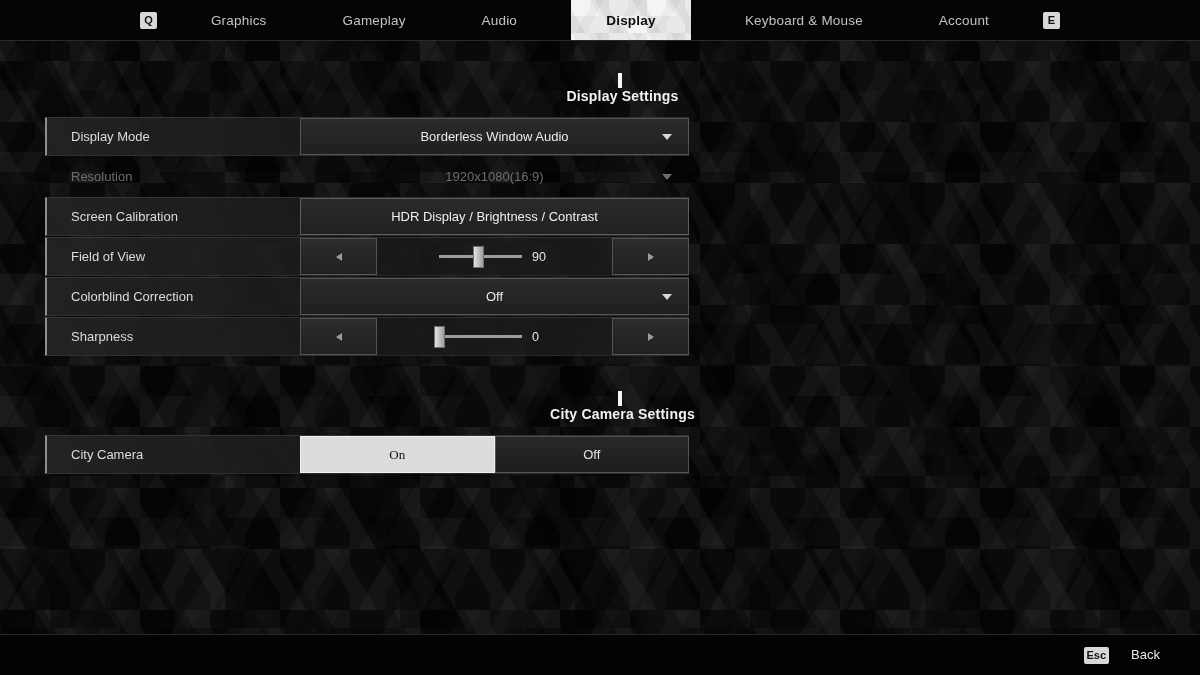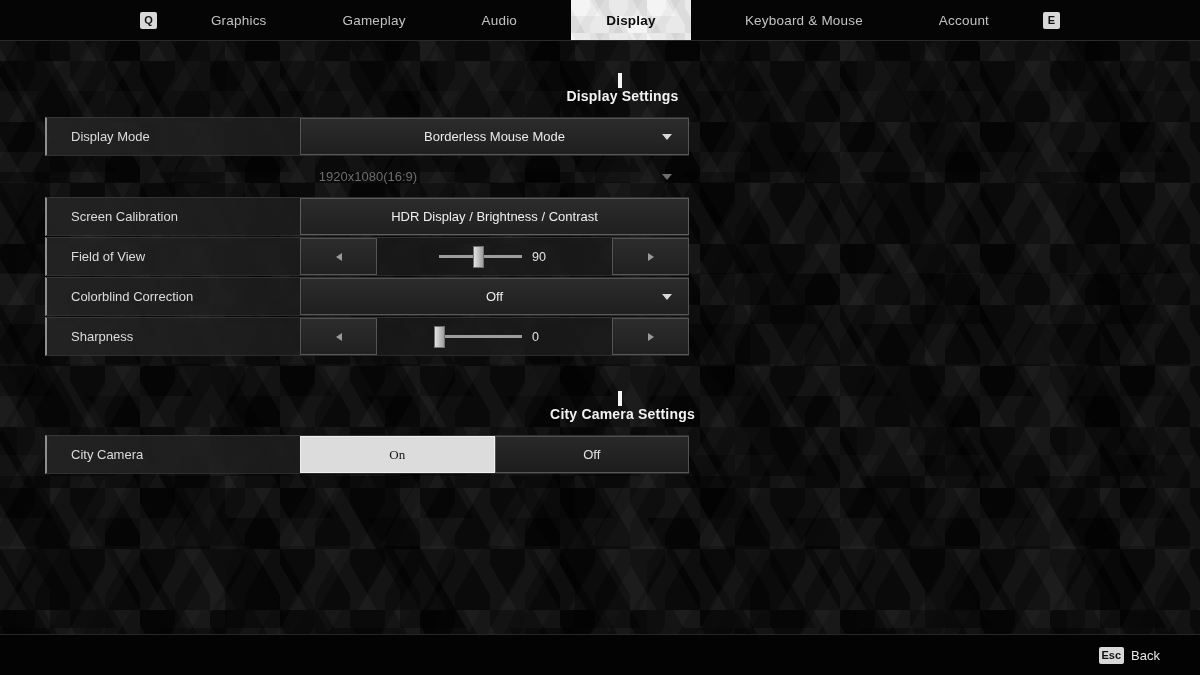--- a/index.html
+++ b/index.html
@@ -299,22 +299,21 @@
     height: 41px;
     background: #030303;
     border-top: 1px solid #262626;
     display: flex;
     align-items: center;
     justify-content: flex-end;
     padding-right: 40px;
   }
   .footer-hint {
     display: flex;
-    align-items: center;
-    gap: 7px;
+    gap: 22px;
     font-size: 13px;
     color: #e8e8e8;
   }
 </style>
 </head>
 <body>
 
 <div class="bg"></div>
 
 <div class="topnav">
@@ -358,27 +357,28 @@
     <span class="bar"></span>
     <span>Display Settings</span>
   </div>
 
   <div class="rows">
 
     <div class="row">
       <div class="row-label">Display Mode</div>
       <div class="row-ctl">
         <div class="select-box">
-          <span class="ctl-value">Borderless Mouse Mode</span>
+          <span class="ctl-value">Borderless Window Audio</span>
           <span class="caret"></span>
         </div>
       </div>
     </div>
 
     <div class="row disabled">
+      <div class="row-label">Resolution</div>
       <div class="row-ctl">
         <div class="select-box">
           <span class="ctl-value">1920x1080(16:9)</span>
           <span class="caret"></span>
         </div>
       </div>
     </div>
 
     <div class="row">
       <div class="row-label">Screen Calibration</div>

